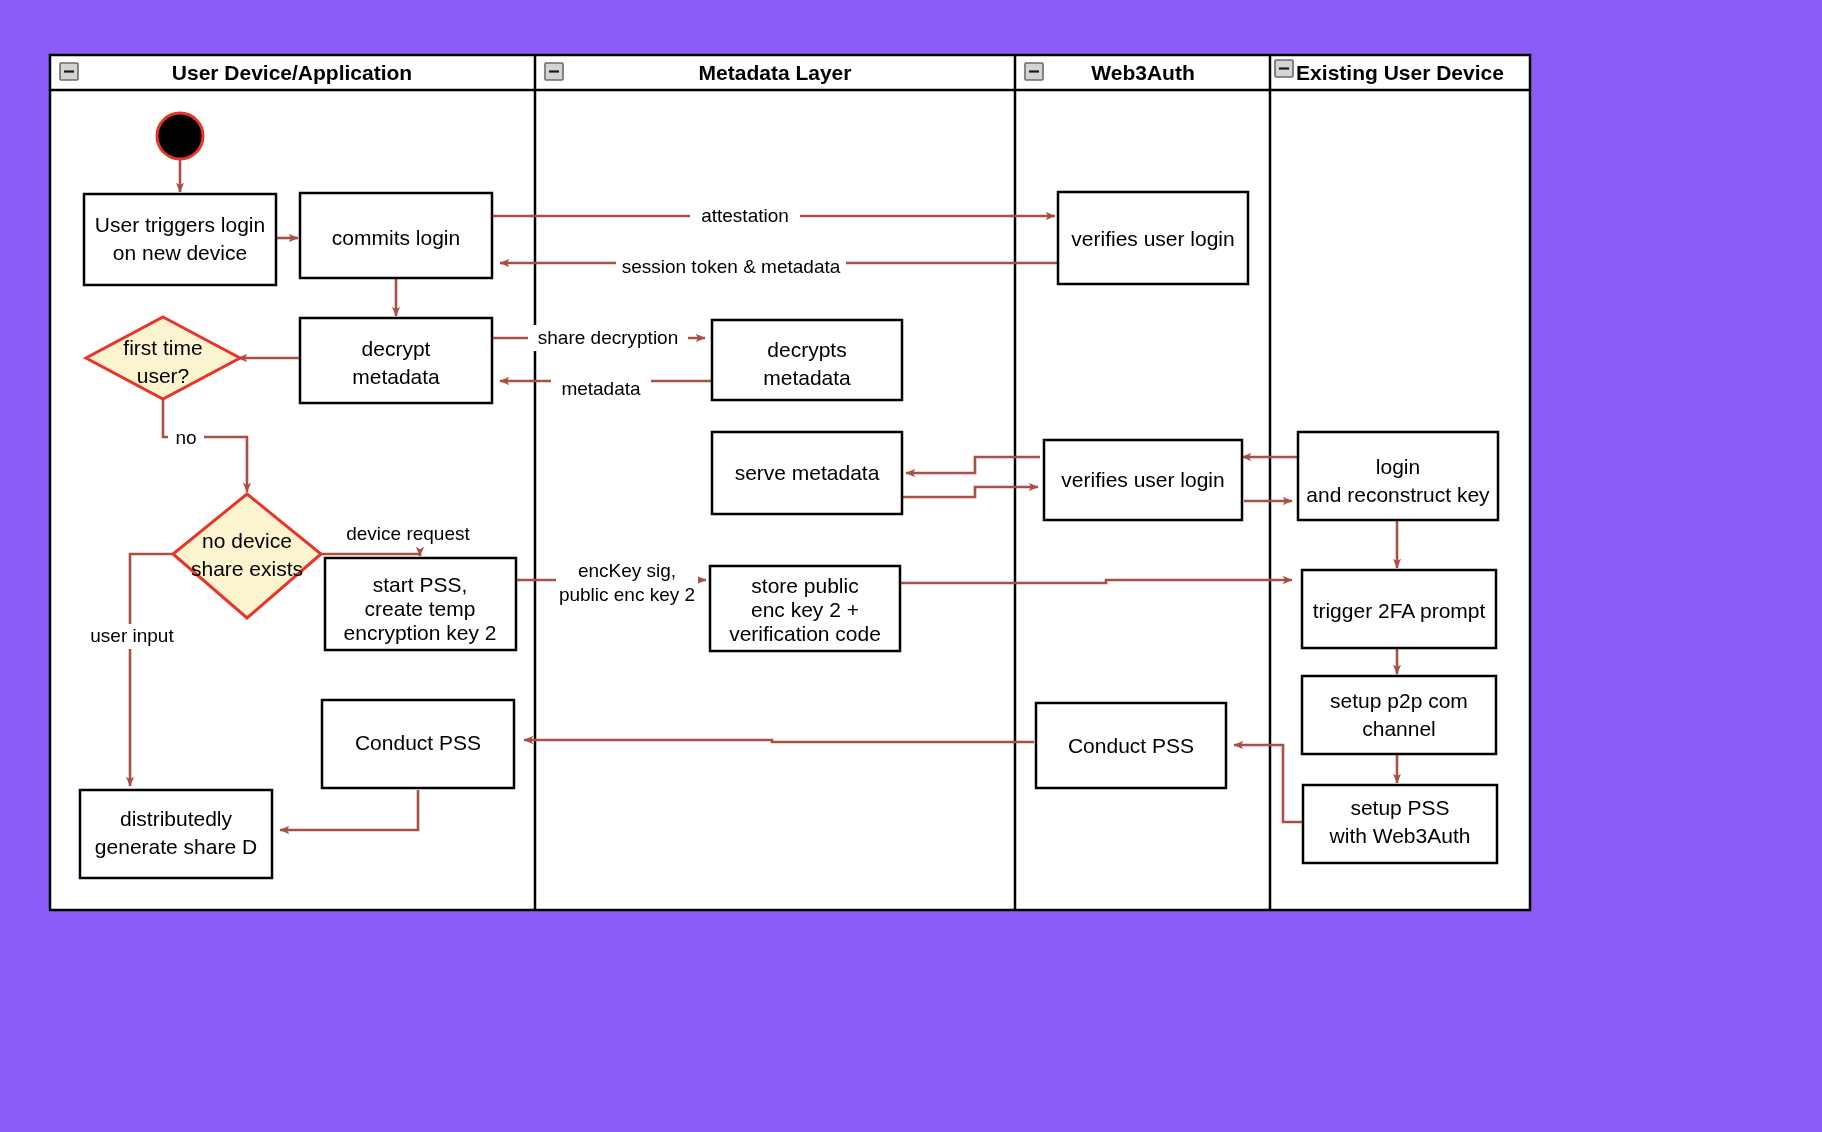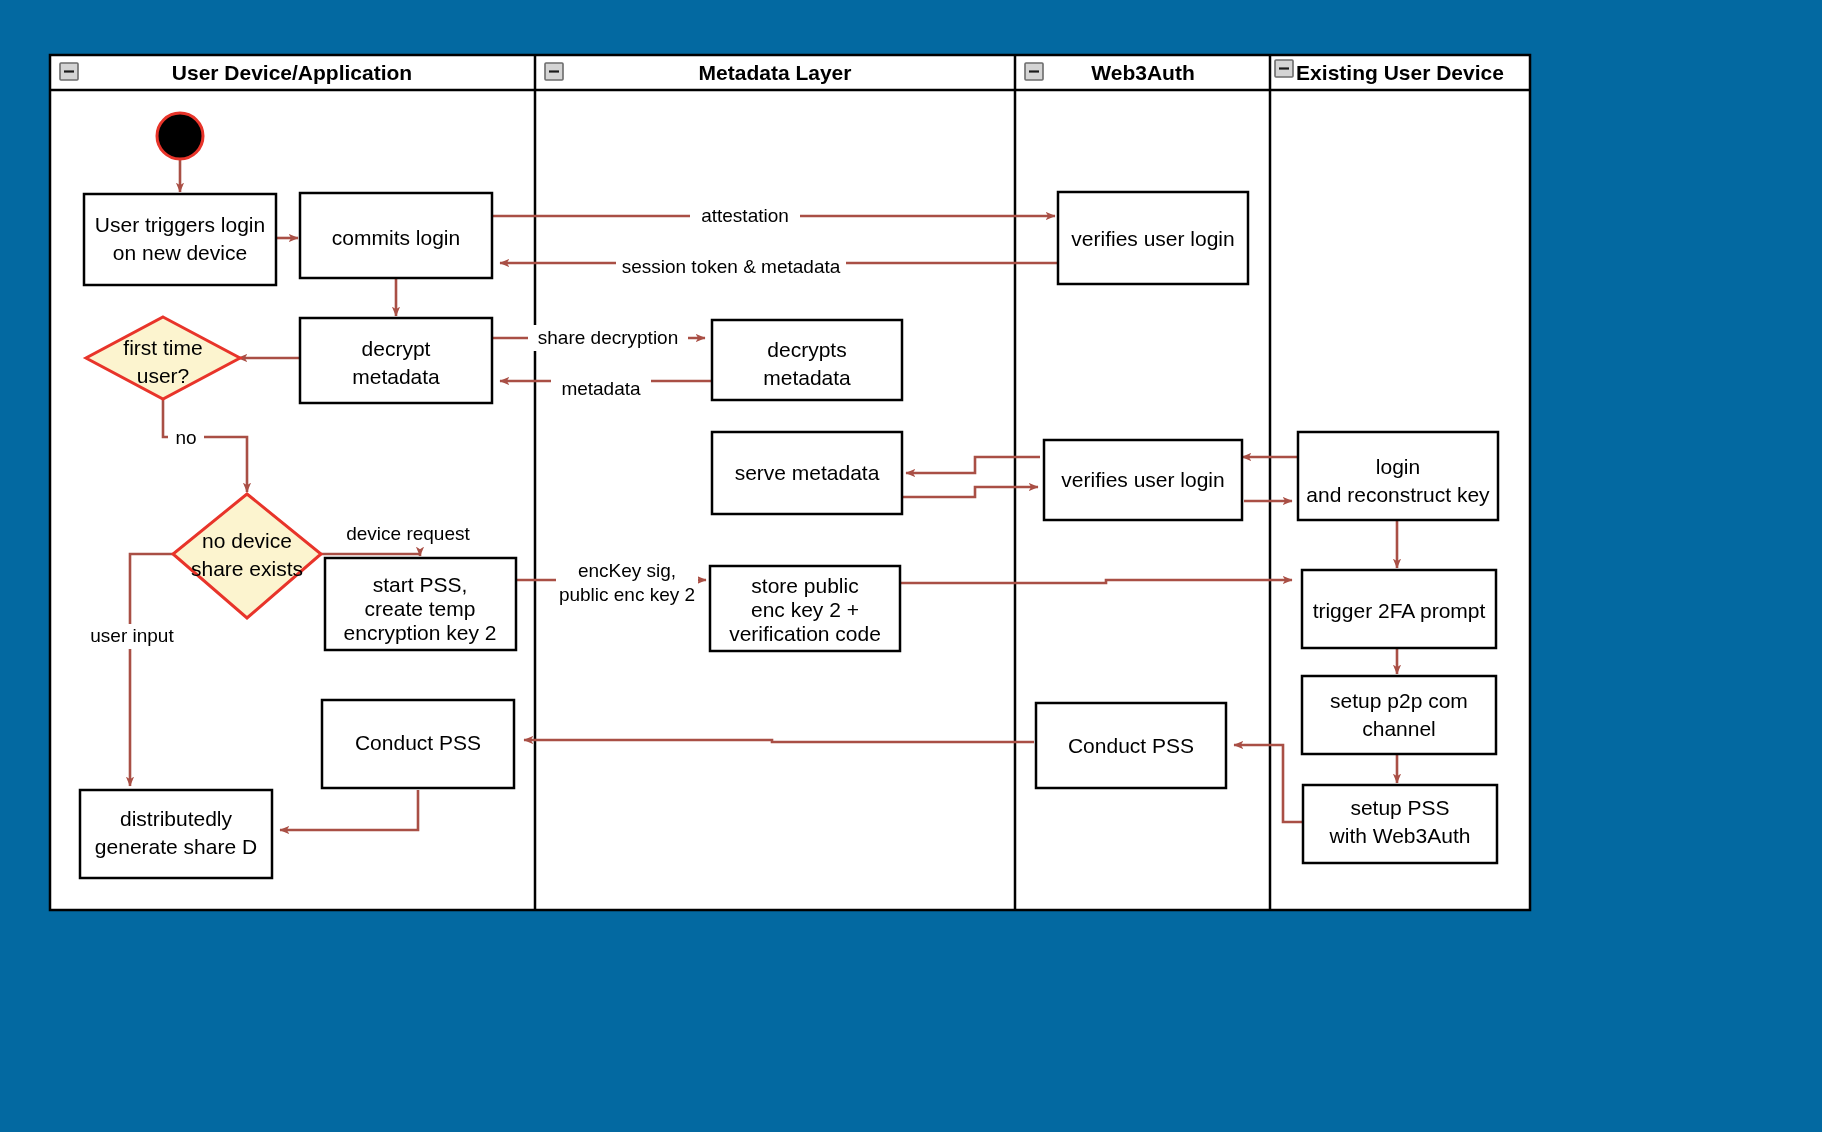--- a/index.html
+++ b/index.html
@@ -10,21 +10,21 @@
   body {
     width: 1822px;
     height: 1132px;
     font-family: "Liberation Sans", sans-serif;
     overflow: hidden;
   }
   #canvas {
     position: relative;
     width: 1822px;
     height: 1132px;
-    background: #0369a1;
+    background: #8b5cf6;
   }
   svg.diagram {
     position: absolute;
     left: 0;
     top: 0;
     width: 1822px;
     height: 1132px;
   }
   .lane-header-text {
     font-family: "Liberation Sans", sans-serif;

